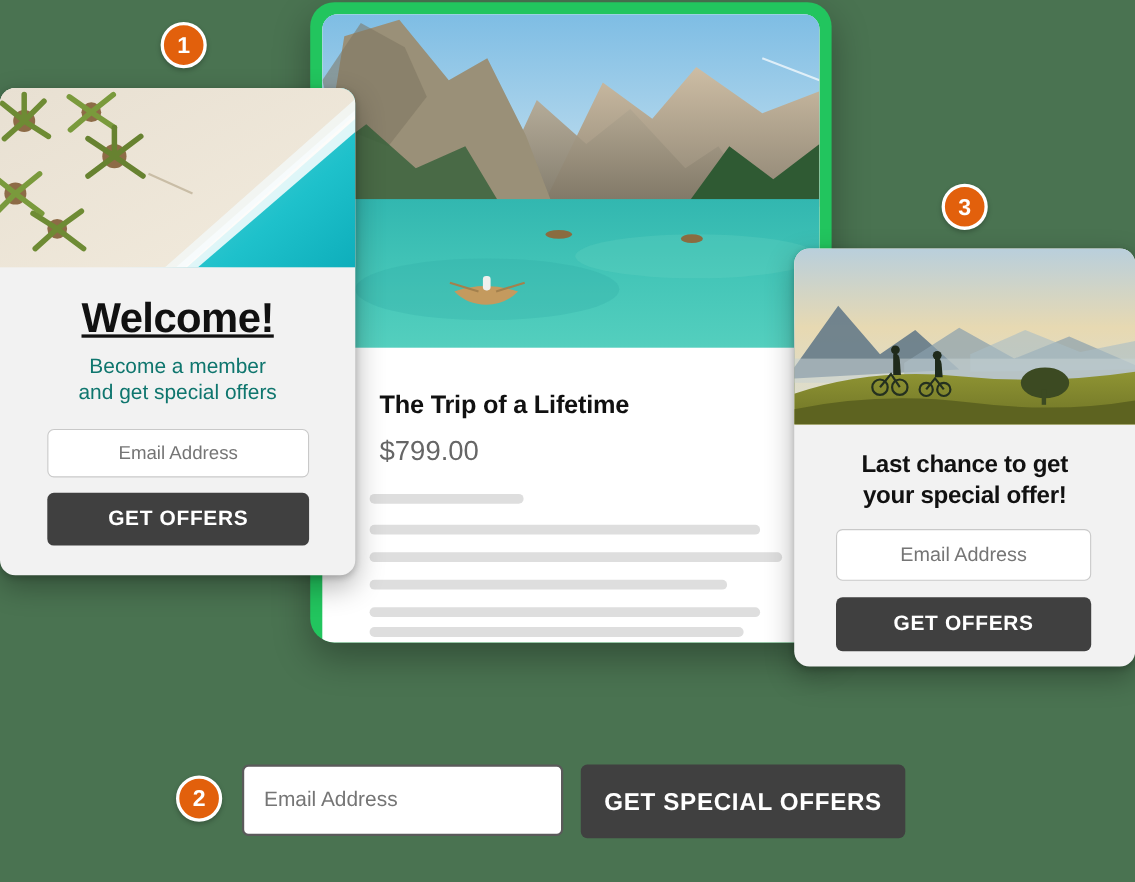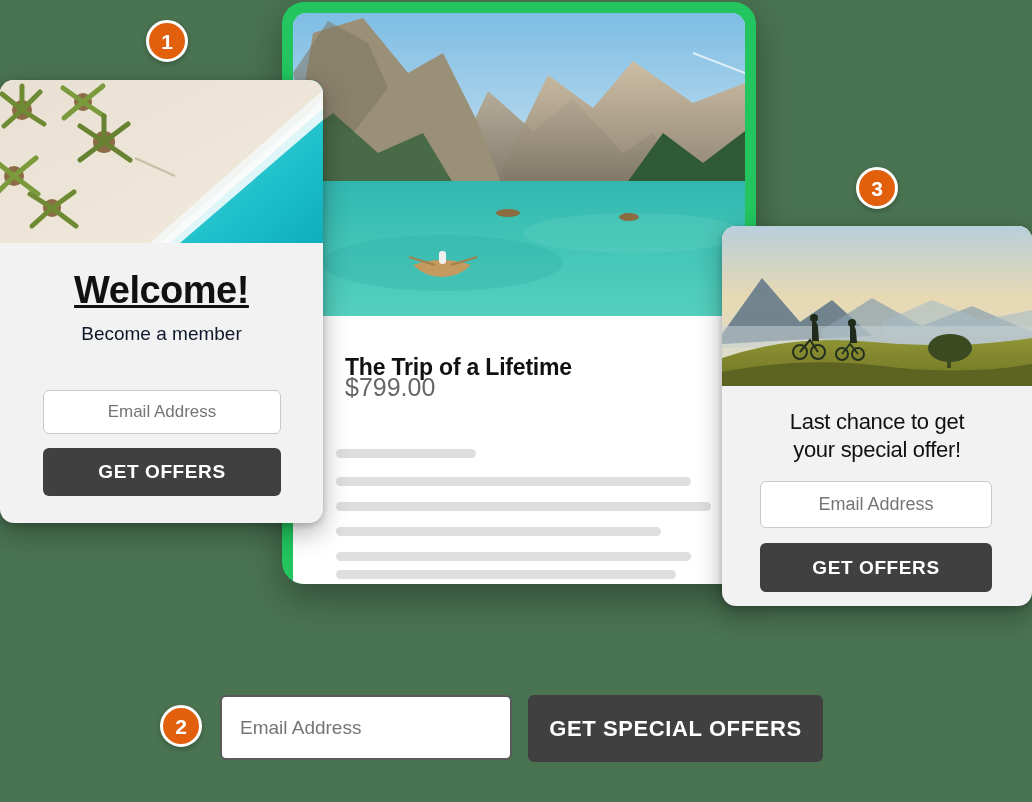--- a/index.html
+++ b/index.html
@@ -97,21 +97,21 @@
     font-weight: bold;
     color: #111111;
     letter-spacing: -0.5px;
     text-decoration: underline;
   }
   #card1 .c1-sub {
     margin: 10px 20px 0 20px;
     text-align: center;
     font-size: 19px;
     line-height: 24px;
-    color: #0f172a;
+    color: #0f766e;
   }
   #card1 .email-field { left: 43px; top: 310px; width: 238px; height: 44px; font-size: 17px; position: absolute; }
   #card1 .btn-green   { left: 43px; top: 368px; width: 238px; height: 48px; font-size: 19px; position: absolute; }
 
   
   #card2 {
     left: 282px; top: 2px;
     width: 474px; height: 582px;
     background: #22c55e;
     border-radius: 22px;
@@ -133,21 +133,21 @@
   #card2 .c2-title {
     position: absolute;
     left: 52px; top: 341px;
     font-size: 23px;
     font-weight: bold;
     color: #111111;
     letter-spacing: -0.2px;
   }
   #card2 .c2-price {
     position: absolute;
-    left: 52px; top: 360px;
+    left: 52px; top: 383px;
     font-size: 25px;
     color: #666666;
   }
   .skel {
     position: absolute;
     left: 43px;
     height: 9px;
     border-radius: 5px;
     background: #dedede;
   }
@@ -191,21 +191,21 @@
   }
   #card3 .hero {
     height: 160px;
     background: linear-gradient(180deg,#c9d7de 0%, #e6d8b7 26%, #cfd3cf 42%, #8fa2a3 58%, #6c7f6a 72%, #7d8a3c 86%, #8a8c2e 100%);
   }
   #card3 .c3-title {
     margin: 22px 18px 0 18px;
     text-align: center;
     font-size: 22px;
     line-height: 28px;
-    font-weight: normal;
+    font-weight: bold;
     color: #111111;
     letter-spacing: -0.3px;
   }
   #card3 .email-field { position: absolute; left: 38px; top: 255px; width: 232px; height: 47px; font-size: 18px; }
   #card3 .btn-green   { position: absolute; left: 38px; top: 317px; width: 232px; height: 49px; font-size: 19px; }
 </style>
 </head>
 <body>
 
 <div id="stage">
@@ -321,20 +321,21 @@
             <circle cx="52" cy="128" r="9" fill="#8d6b46"></circle>
             <path d="M52 128 L30 114 M52 128 L74 112 M52 128 L32 146 M52 128 L76 146" stroke="#6e8b34" stroke-width="5" fill="none" stroke-linecap="round"></path>
           </g>
         </g>
         <line x1="135" y1="78" x2="175" y2="96" stroke="#c9bda6" stroke-width="2"></line>
       </svg>
     </div>
     <h1 class="c1-title">Welcome!</h1>
     <p class="c1-sub">
       <span>Become a member</span><br>
+      <span>and get special offers</span>
     </p>
     <input class="email-field" type="text" style="text-align: center;" placeholder="Email Address">
     <div class="btn-green">GET OFFERS</div>
   </div>
 
   <div class="card" id="card3">
     <div class="hero">
       <svg width="310" height="160" viewBox="0 0 310 160" preserveAspectRatio="none">
         <defs>
           <linearGradient id="c3sky" x1="0" y1="0" x2="0" y2="1">

